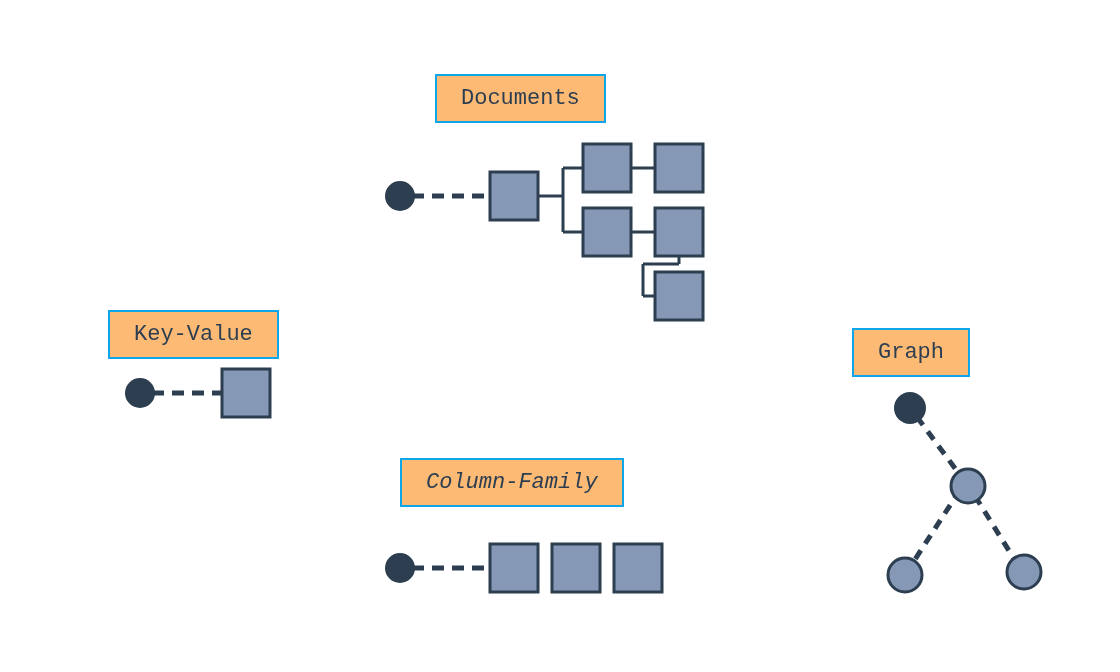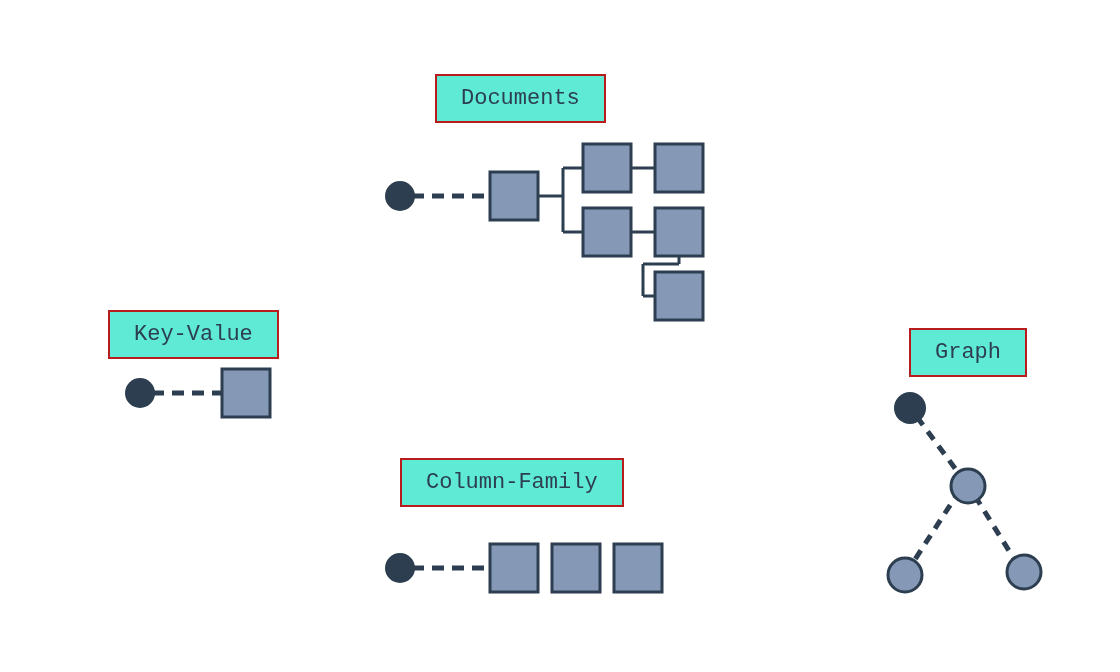--- a/index.html
+++ b/index.html
@@ -5,22 +5,22 @@
     * { box-sizing: border-box; margin: 0; padding: 0; }
     body {
       width: 1120px;
       height: 672px;
       background: #ffffff;
       position: relative;
       font-family: 'Courier New', monospace;
     }
     .label-box {
       position: absolute;
-      border: 2px solid #b91c1c;
-      background: #5eead4;
+      border: 2px solid #0ea5e9;
+      background: #fdba74;
       padding: 10px 24px;
       font-size: 22px;
       font-weight: 500;
       color: #2c3e50;
       text-align: center;
       white-space: nowrap;
     }
     svg {
       position: absolute;
       top: 0;
@@ -100,14 +100,14 @@
     <circle cx="968" cy="486" r="17" fill="#8599b7" stroke="#2c3e50" stroke-width="3"></circle>
 
     <circle cx="905" cy="575" r="17" fill="#8599b7" stroke="#2c3e50" stroke-width="3"></circle>
 
     <circle cx="1024" cy="572" r="17" fill="#8599b7" stroke="#2c3e50" stroke-width="3"></circle>
   </g>
 </svg>
 
 <div class="label-box" style="left:108px; top:282px;margin-top:28px;">Key-Value</div>
 <div class="label-box" style="left:435px; top:74px;">Documents</div>
-<div class="label-box" style="left:400px; top:458px;">Column-Family</div>
-<div class="label-box" style="left:909px; top:328px;">Graph</div>
+<div class="label-box" style="left:400px; top:458px;font-style:italic;">Column-Family</div>
+<div class="label-box" style="left:852px; top:328px;">Graph</div>
 
 </body></html>

